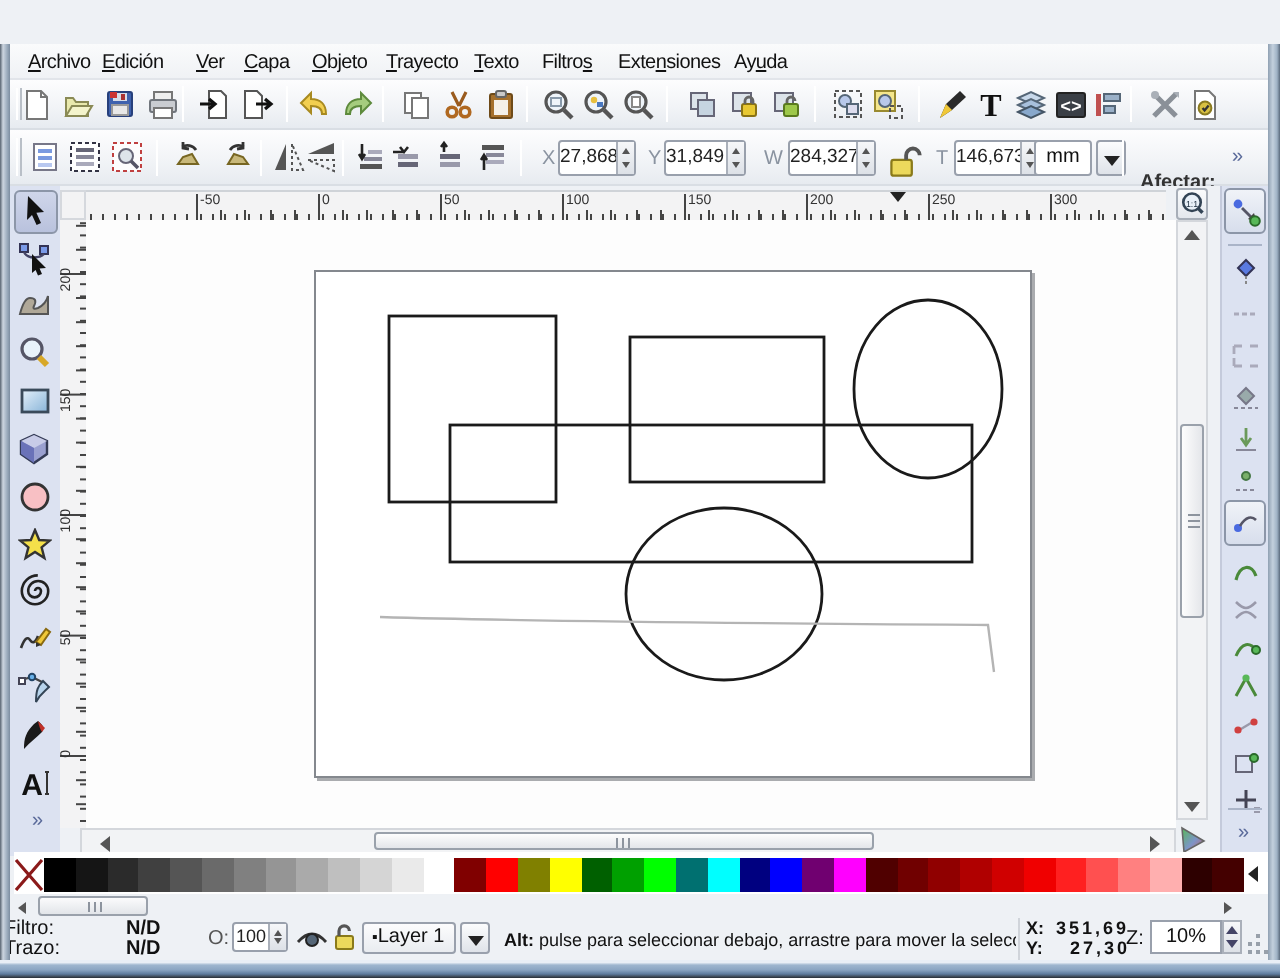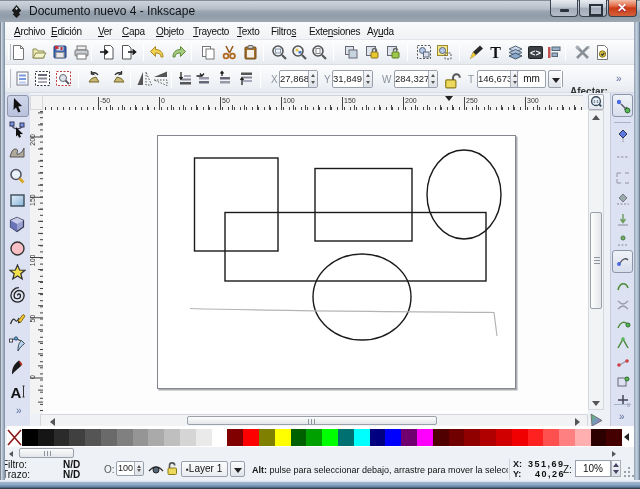--- a/index.html
+++ b/index.html
@@ -66,30 +66,20 @@
 #palscroll .thumb::after{content:"";position:absolute;left:24px;top:2px;width:1px;height:5px;background:#8d949e;box-shadow:3px 0 0 #8d949e,6px 0 0 #8d949e}
 
 #status{position:absolute;left:0;top:459px;width:634px;height:21px;background:#eef1f5;font-size:10px;color:#111}
 #bottomborder{position:absolute;left:0;top:480px;width:640px;height:9px;background:linear-gradient(180deg,#e8eef5 0%,#e8eef5 14%,#9db5ce 28%,#8aa5c2 55%,#5d7b9d 78%,#3e4b59 92%,#262d35 100%)}
 #lborder{position:absolute;left:0;top:22px;width:5px;height:458px;background:linear-gradient(90deg,#55616e,#cdd6e0 30%,#9dadbe 70%,#7c8da0)}
 #rborder{position:absolute;left:634px;top:22px;width:6px;height:458px;background:linear-gradient(90deg,#8fa0b2,#c3d0dd 40%,#9fb2c5 75%,#5a6a7c)}
 svg{display:block}
 </style></head>
 <body>
 <div id="win">
-<div id="title">
- <svg id="tlogo" viewBox="0 0 16 16">
-        <path d="M8 1 L13 7 L10.5 9.5 L12 11 L8 15 L4 11 L5.5 9.5 L3 7 Z" fill="#1a1a1a"></path>
-        <path d="M6.5 5 L8 3 L9.5 5 L8 6.5 Z" fill="#cfd8e0"></path>
-      </svg>
- <div class="txt">Documento nuevo 4 - Inkscape</div>
- <div class="wbtn" id="bmin"></div>
-      <div class="wbtn" id="bmax"></div>
-      <div class="wbtn" id="bclose"></div>
-</div>
 <div id="menubar">
  <span style="left:9px"><u>A</u>rchivo</span>
  <span style="left:46px"><u>E</u>dición</span>
  <span style="left:93px"><u>V</u>er</span>
  <span style="left:117px"><u>C</u>apa</span>
  <span style="left:151px"><u>O</u>bjeto</span>
  <span style="left:188px"><u>T</u>rayecto</span>
  <span style="left:232px"><u>T</u>exto</span>
  <span style="left:266px">Filtro<u>s</u></span>
  <span style="left:304px">Exte<u>n</u>siones</span>
@@ -875,21 +865,21 @@
       </svg>
  <div style="position:absolute;left:181px;top:2px;width:47px;height:16px;background:linear-gradient(180deg,#fcfcfd,#e9ecf0);border:1px solid #99a0ac;border-radius:2px;font-size:10px;line-height:14px;padding-left:4px"><b style="font-size:8px">▪</b>Layer 1</div>
  <div style="position:absolute;left:230px;top:2px;width:15px;height:16px;background:linear-gradient(180deg,#fbfcfd,#dfe3e9);border:1px solid #99a0ac;border-radius:2px">
         <div class="arr" style="left:3px;top:6px;border-left:4px solid transparent;border-right:4px solid transparent;border-top:5px solid #222"></div>
       </div>
  <div style="position:absolute;left:252px;top:5px;width:256px;overflow:hidden;white-space:nowrap;font-size:9px;padding-top:1px"><b>Alt:</b> pulse para seleccionar debajo, arrastre para mover la selecci</div>
  <div style="position:absolute;left:509px;top:0px;width:1px;height:21px;background:#d0d4da"></div>
  <span style="position:absolute;left:513px;top:0px;font-weight:bold;font-size:9px">X:</span>
       <span style="position:absolute;left:528px;top:0px;font-weight:bold;font-size:9px;letter-spacing:1.5px">351,69</span>
  <span style="position:absolute;left:513px;top:10px;font-weight:bold;font-size:9px">Y:</span>
-      <span style="position:absolute;left:535px;top:10px;font-weight:bold;font-size:9px;letter-spacing:1.5px">40,26</span>
+      <span style="position:absolute;left:535px;top:10px;font-weight:bold;font-size:9px;letter-spacing:1.5px">27,30</span>
  <span style="position:absolute;left:563px;top:5px;font-size:10px">Z:</span>
  <div style="position:absolute;left:575px;top:1px;width:36px;height:17px;background:#fff;border:1px solid #99a0ac;font-size:10px;line-height:15px;text-align:center">10%</div>
  <div style="position:absolute;left:611px;top:1px;width:10px;height:17px;background:linear-gradient(180deg,#f6f7f9,#dde1e7);border:1px solid #aab0ba"></div>
  <div class="arr" style="left:613px;top:4px;border-left:3px solid transparent;border-right:3px solid transparent;border-bottom:4px solid #446;"></div>
  <div class="arr" style="left:613px;top:11px;border-left:3px solid transparent;border-right:3px solid transparent;border-top:4px solid #446;"></div>
  <div style="position:absolute;left:624px;top:12px;width:2px;height:2px;background:#98a0aa;box-shadow:4px 0 0 #98a0aa, 4px -4px 0 #98a0aa, 0 4px 0 #98a0aa, 4px 4px 0 #98a0aa, 8px 4px 0 #98a0aa"></div>
 </div>
 <div id="lborder"></div>
     <div id="rborder"></div>
 <div id="bottomborder"></div>

